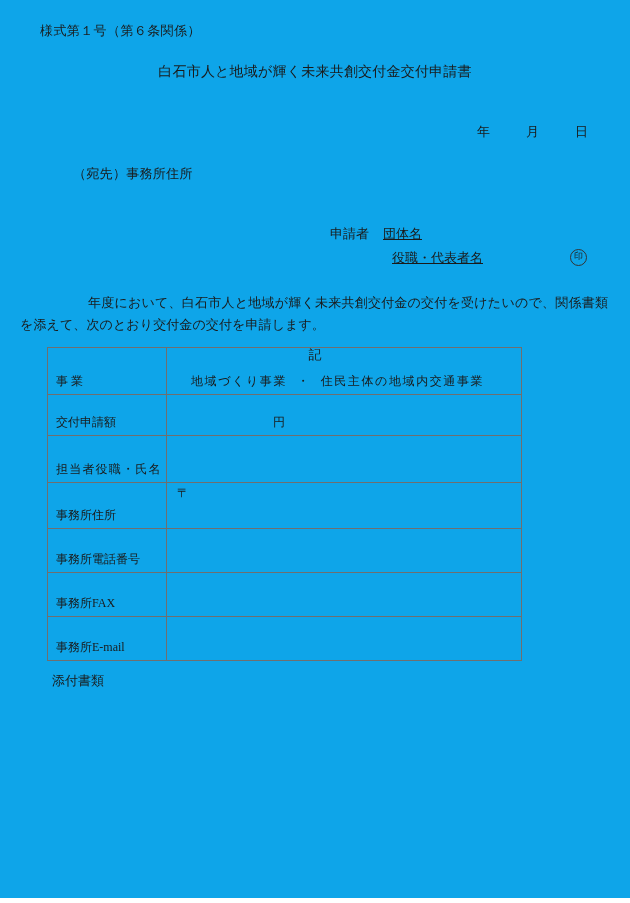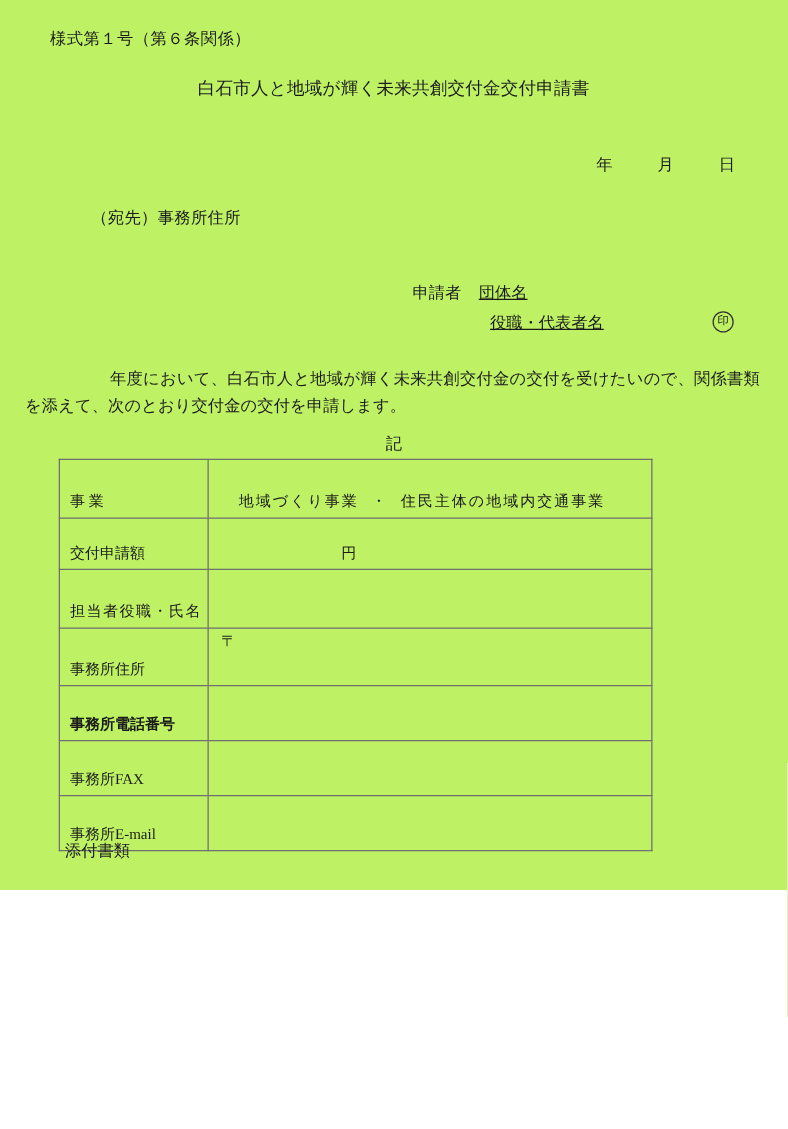--- a/index.html
+++ b/index.html
@@ -9,22 +9,22 @@
     background: #ffffff;
   }
   body {
     font-family: "Liberation Serif", "DejaVu Serif", serif;
     color: #1a1a1a;
     -webkit-font-smoothing: antialiased;
   }
   .page {
     position: relative;
     width: 630px;
-    height: 712px;
-    background: #bef264;
+    height: 898px;
+    background: #0ea5e9;
     overflow: hidden;
     box-sizing: border-box;
   }
 
   
   .form-no {
     position: absolute;
     left: 40px;
     top: 22px;
     font-size: 13px;
@@ -120,21 +120,21 @@
     top: 346px;
     text-align: center;
     font-size: 13px;
     line-height: 18px;
   }
 
   
   .form-table {
     position: absolute;
     left: 47px;
-    top: 367px;
+    top: 347px;
     width: 475px;
     border-collapse: collapse;
     table-layout: fixed;
     font-size: 12px;
   }
   .form-table td {
     border: 1px solid #6f6f6f;
     vertical-align: bottom;
     padding: 0 0 4px 0;
   }
@@ -144,21 +144,21 @@
     white-space: nowrap;
   }
   .form-table td.val-cell {
     padding-left: 10px;
     position: relative;
   }
   .form-table tr.r-jigyo td { height: 42px; }
   .form-table tr.r-gaku td { height: 36px; }
   .form-table tr.r-tanto td { height: 42px; }
   .form-table tr.r-jusho td { height: 41px; }
-  .form-table tr.r-tel td { height: 39px; font-weight: bold; }
+  .form-table tr.r-tel td { height: 39px; }
   .form-table tr.r-fax td { height: 39px; }
   .form-table tr.r-mail td { height: 39px; }
   .sp-mid { letter-spacing: 1.2px; }
 
   .val-jigyo {
     letter-spacing: 1.6px;
     padding-left: 14px;
     display: inline-block;
   }
   .val-jigyo .mid-dot { padding: 0 10px; }

